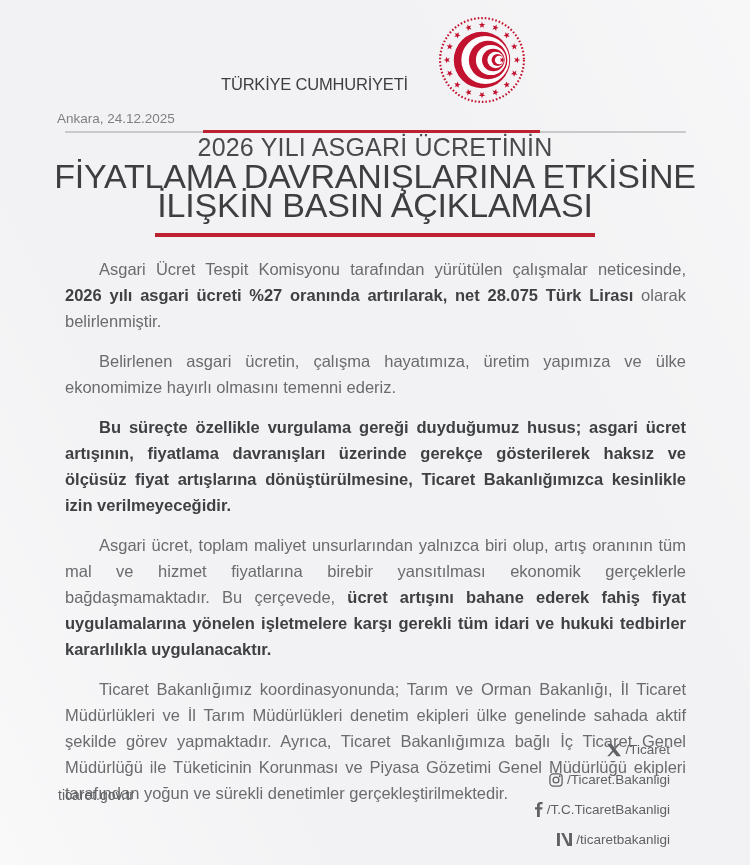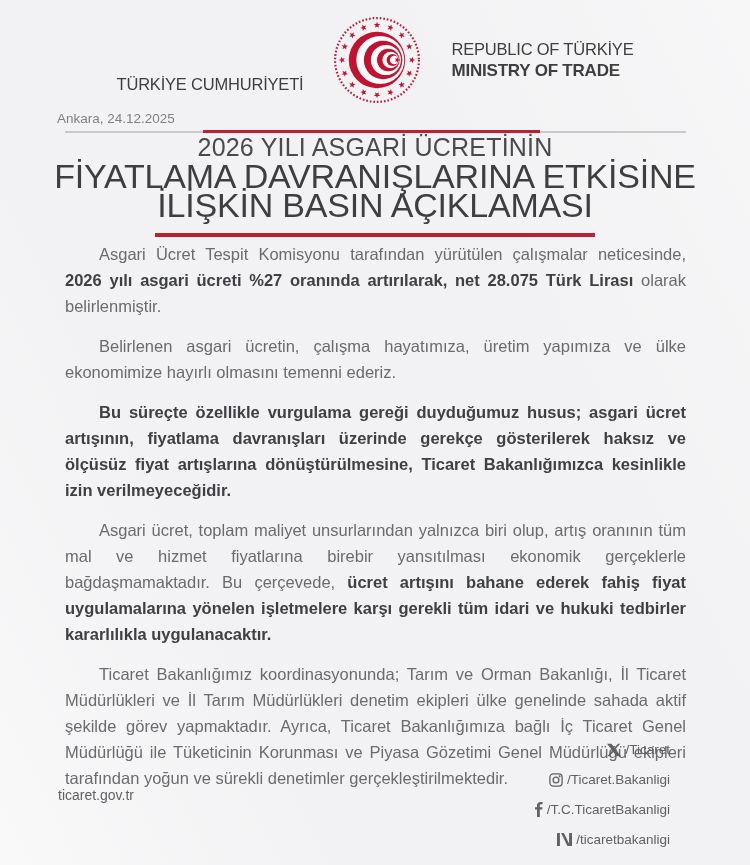--- a/index.html
+++ b/index.html
@@ -29,21 +29,21 @@
   .logo .white{fill:#fdfdfd;}
   .logo .stitch{fill:none;stroke:var(--brand-red);stroke-width:2.3;stroke-dasharray:1.7 2.1;}
   .dateline{position:relative;margin:4px 16px 0 57px;font-size:13.5px;color:var(--text-muted);}
   .rule{position:relative;height:3px;margin:4px 64px 0 65px;}
   .rule::before{content:'';position:absolute;left:0;right:0;top:1px;height:1.5px;background:#c9c9cc;}
   .rule::after{content:'';position:absolute;left:138px;width:337px;top:0;height:3px;background:var(--rule-red);}
   .title{position:relative;text-align:center;line-height:29px;}
   .title-line1{font-size:25px;font-weight:400;color:#4a4a4d;letter-spacing:0.2px;}
   .title-line2,.title-line3{font-size:34px;font-weight:400;color:var(--text-dark);letter-spacing:-0.2px;}
   .title-rule{width:440px;height:3.5px;background:var(--rule-red);margin:13px auto 0;}
-  .press-body{position:relative;padding:0 64px 0 65px;margin-top:4px;}
+  .press-body{position:relative;padding:0 64px 0 65px;margin-top:19px;}
   .para{margin:0 0 14px;font-size:16.5px;line-height:26px;color:var(--text-body);
     text-align:justify;text-indent:34px;}
   .para .b{font-weight:700;color:var(--text-bold);}
   .footer{position:absolute;left:0;right:0;bottom:18px;display:flex;justify-content:space-between;
     align-items:center;padding:0 80px 0 58px;}
   .website{font-size:14px;color:var(--footer-text);text-decoration:none;}
   .social{display:flex;align-items:flex-end;gap:15px;flex-direction:column;}
   .social-item{display:flex;align-items:center;gap:4px;font-size:13.5px;color:var(--footer-text);
     text-decoration:none;white-space:nowrap;}
   .social-item svg{display:block;fill:var(--footer-text);}
@@ -83,24 +83,20 @@
       <circle class="white" cx="3.5" r="25.5"></circle>
       <circle class="red" cx="6.5" r="20.5"></circle>
       <circle class="white" cx="9.5" r="16"></circle>
       <circle class="red" cx="12" r="12"></circle>
       <circle class="white" cx="14.5" r="8.8"></circle>
       <circle class="red" cx="16.5" r="6.3"></circle>
       <circle class="white" cx="18.3" r="4.6"></circle>
       <path id="logo-center-star" class="red" d="M24.60,0.00L22.55,0.77L22.46,2.95L21.10,1.24L18.99,1.82L20.20,0.00L18.99,-1.82L21.10,-1.24L22.46,-2.95L22.55,-0.77Z"></path>
     </svg>
 
-    <div class="h-block h-right">
-      <div class="h-line1">REPUBLIC OF TÜRKİYE</div>
-      <div class="h-line2">MINISTRY OF TRADE</div>
-    </div>
   </div>
 
   <div class="dateline">Ankara, 24.12.2025</div>
   <div class="rule"></div>
 
   <div class="title">
     <div class="title-line1">2026 YILI ASGARİ ÜCRETİNİN</div>
     <div class="title-line2">FİYATLAMA DAVRANIŞLARINA ETKİSİNE</div>
     <div class="title-line3">İLİŞKİN BASIN AÇIKLAMASI</div>
     <div class="title-rule"></div>

